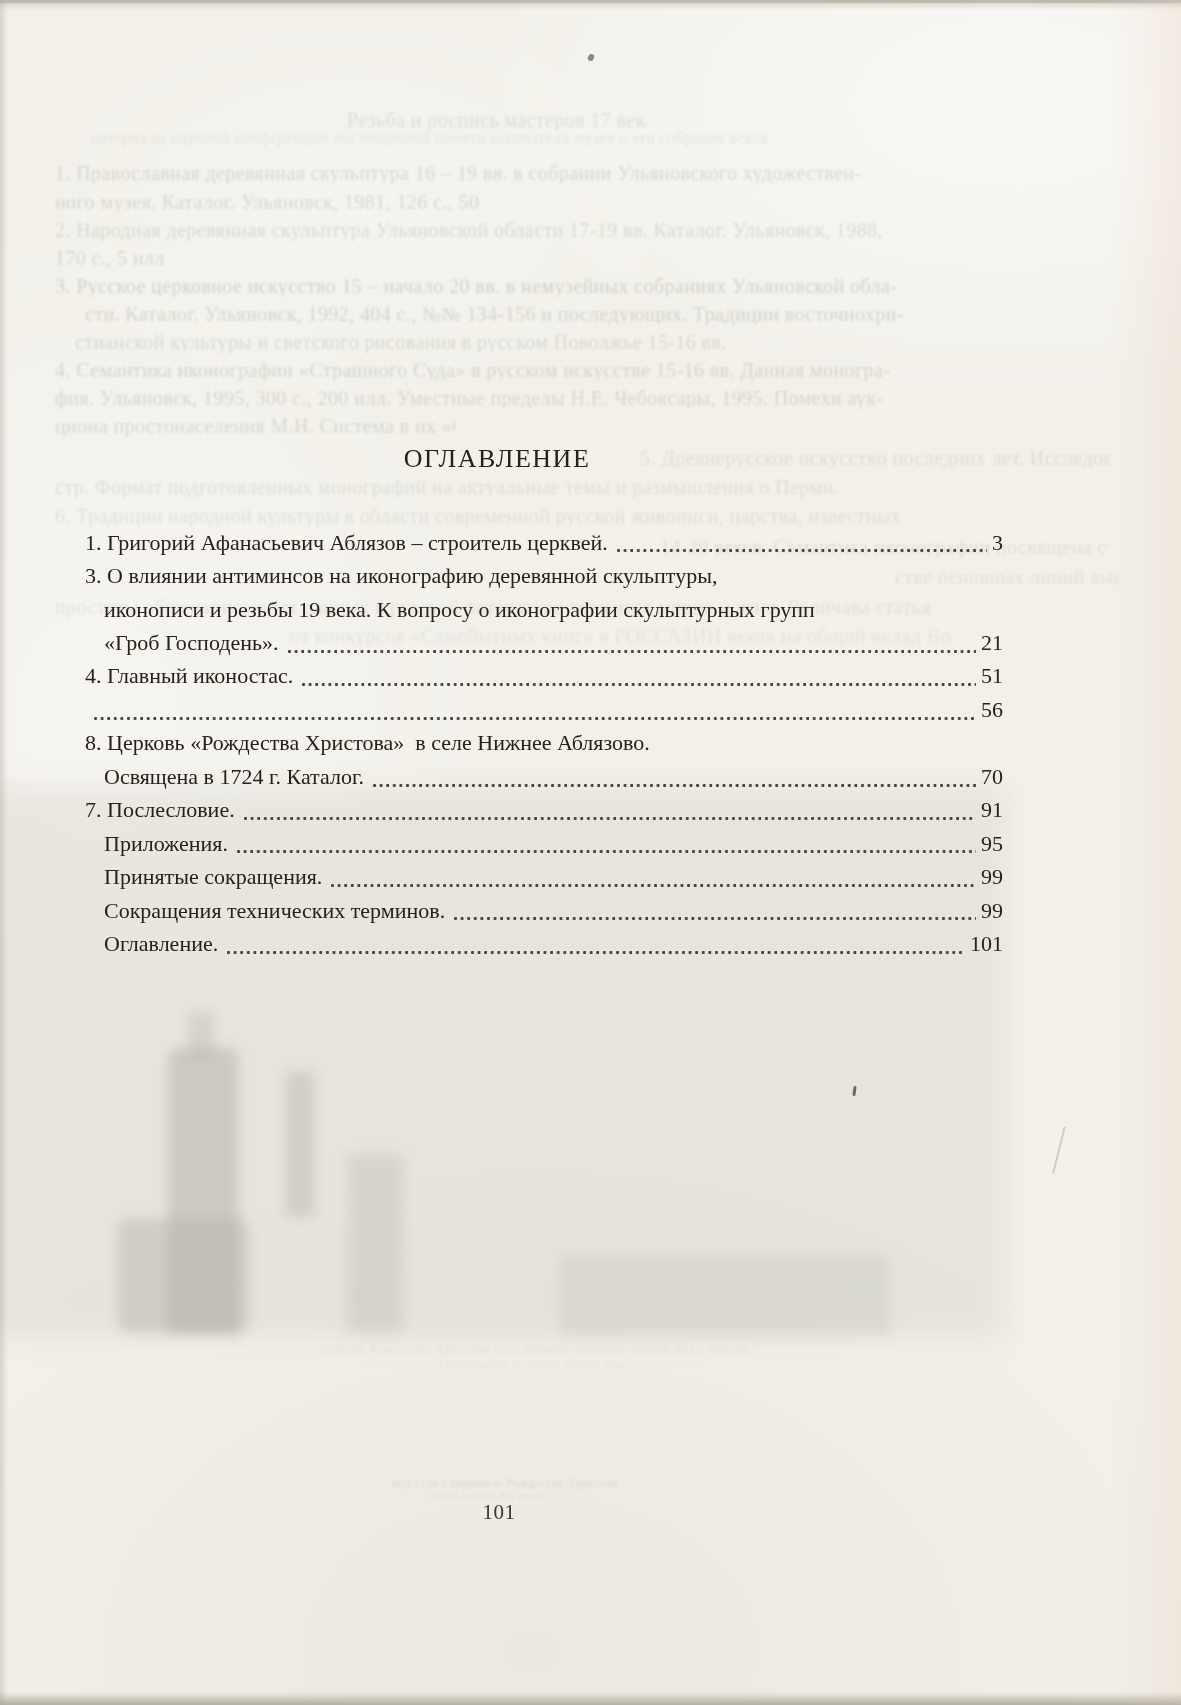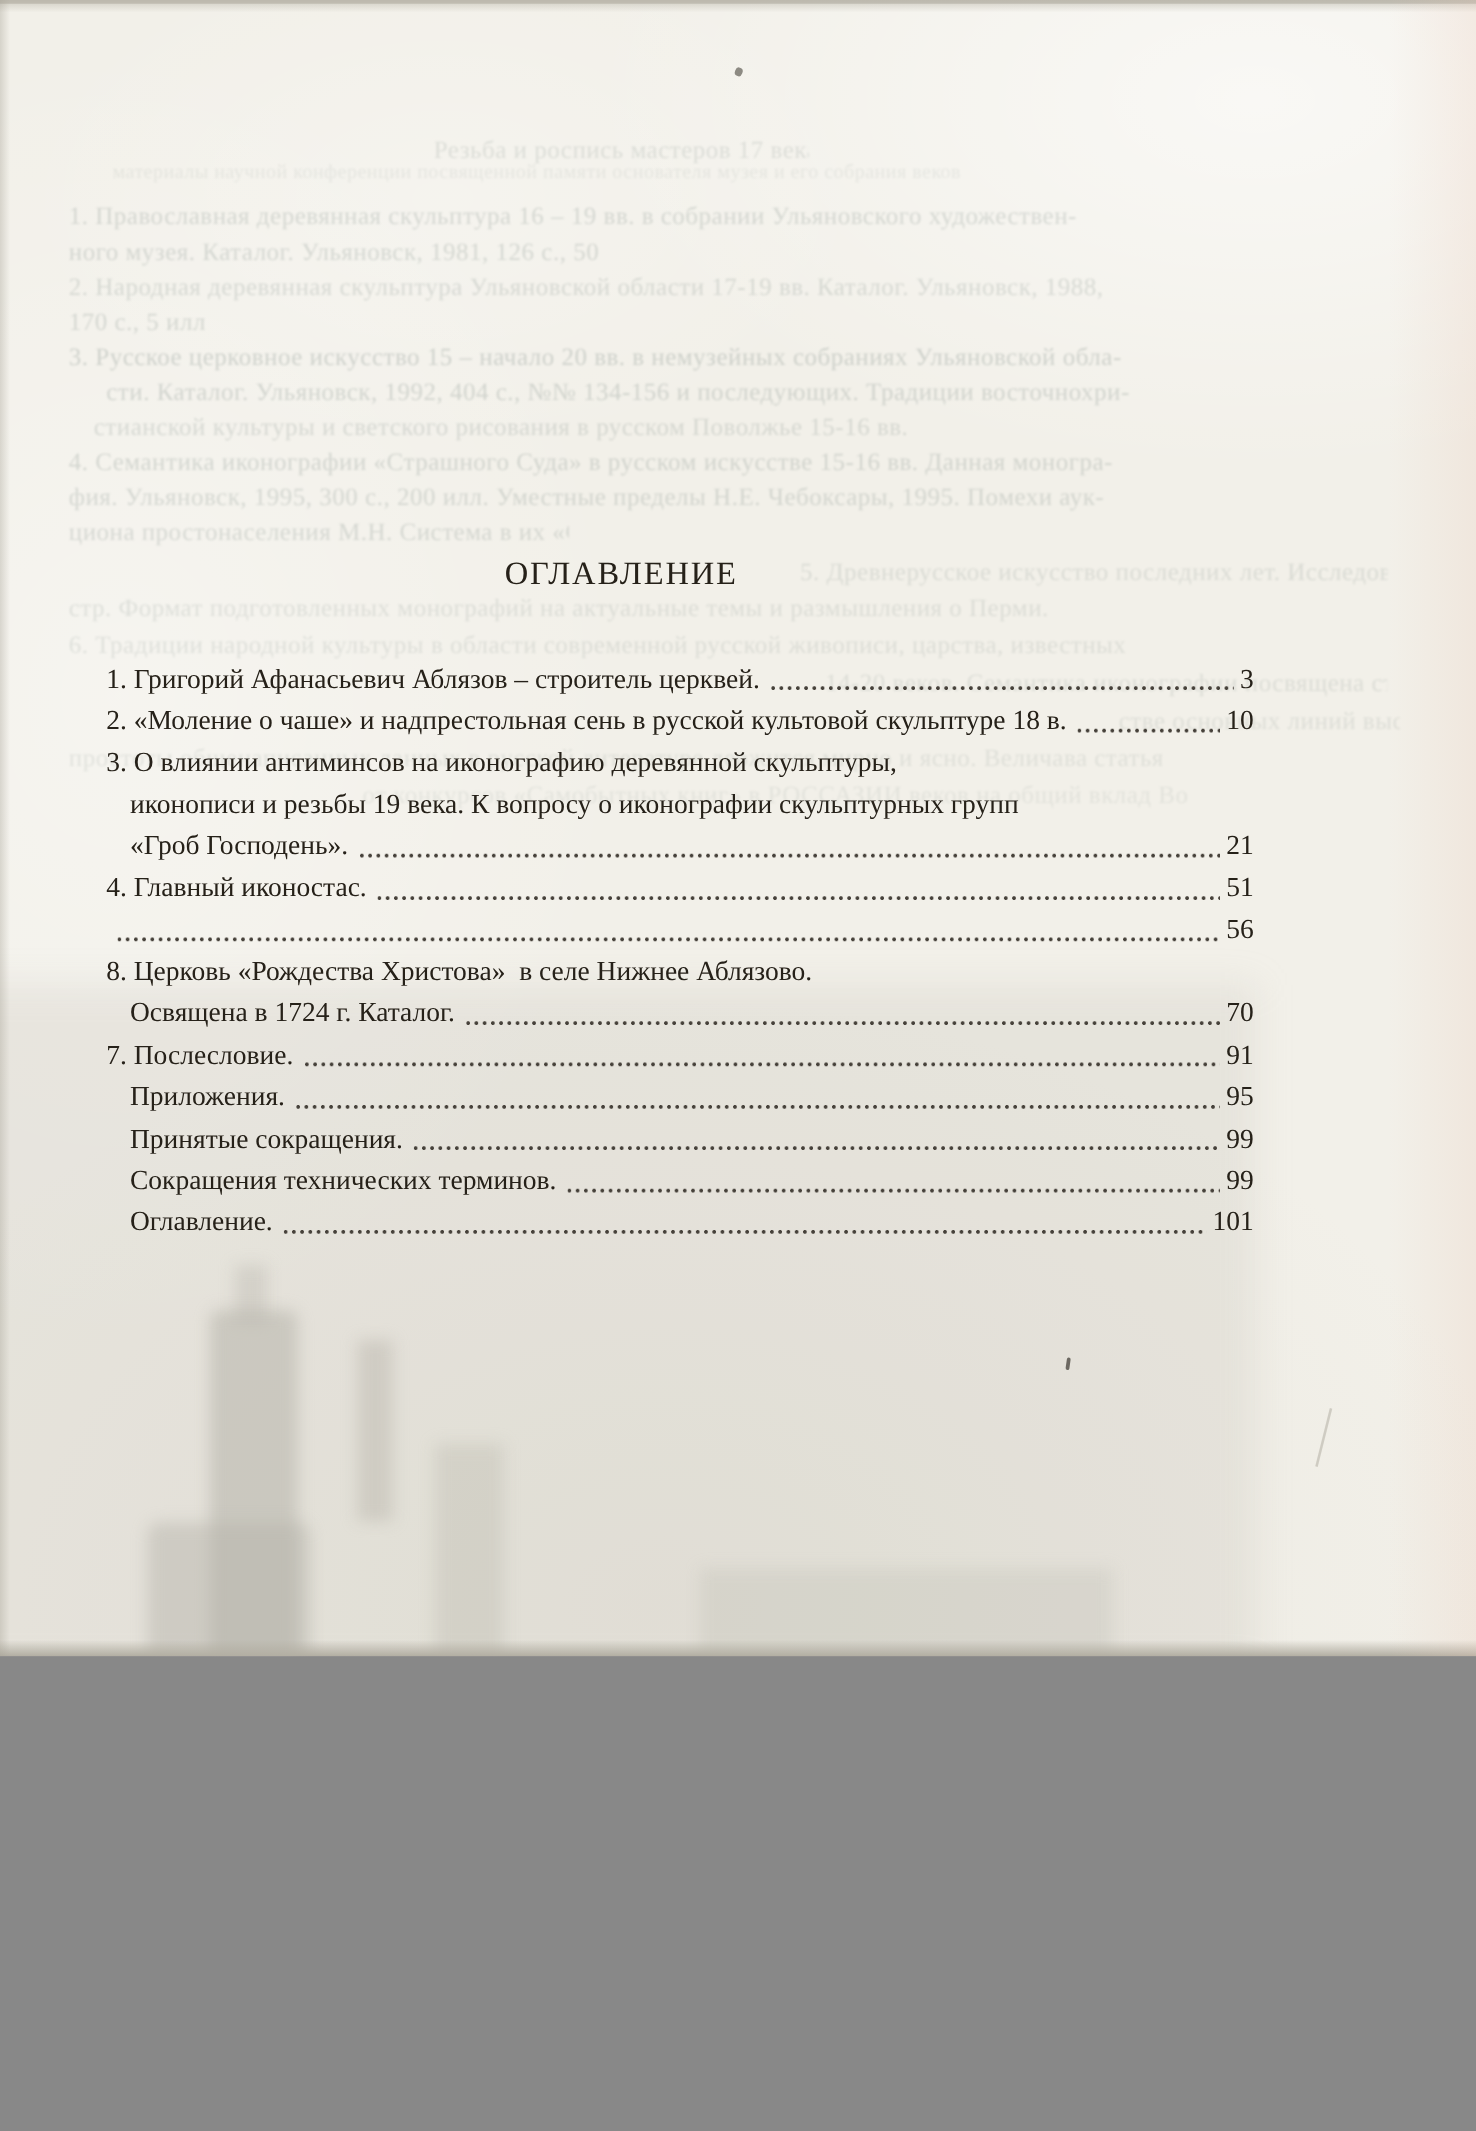--- a/index.html
+++ b/index.html
@@ -1,17 +1,17 @@
 <!DOCTYPE html>
 <html><head>
 <meta charset="utf-8">
 <style>
   html,body{margin:0;padding:0;background:#888;}
   .page{
-    position:relative;width:1181px;height:1325px;overflow:hidden;
+    position:relative;width:1181px;height:1705px;overflow:hidden;
     background:#f2f0e9;
     font-family:"Liberation Serif","DejaVu Serif",serif;
   }
   .page::before{
     content:"";position:absolute;inset:0;pointer-events:none;
     background:
       radial-gradient(900px 500px at 85% 6%, rgba(255,255,255,.55), transparent 60%),
       radial-gradient(700px 900px at 8% 42%, rgba(255,255,255,.30), transparent 60%),
       radial-gradient(500px 300px at 30% 12%, rgba(255,255,255,.25), transparent 70%),
       radial-gradient(1000px 700px at 45% 97%, rgba(200,196,182,.18), transparent 70%);
@@ -100,25 +100,20 @@
   </div>
 
   <div class="title">ОГЛАВЛЕНИЕ</div>
 
   <div class="toc">
     <div class="toc-line">
         <span class="t">1. Григорий Афанасьевич Аблязов – строитель церквей.</span>
         <span class="leader"></span>
         <span class="pg">3</span>
       </div>
-    <div class="toc-line">
-        <span class="t">2. «Моление о чаше» и надпрестольная сень в русской культовой скульптуре 18 в.</span>
-        <span class="leader"></span>
-        <span class="pg">10</span>
-      </div>
     <div class="toc-line no-leader">
         <span class="t">3. О влиянии антиминсов на иконографию деревянной скульптуры,</span>
       </div>
     <div class="toc-line cont no-leader">
         <span class="t">иконописи и резьбы 19 века. К вопросу о иконографии скульптурных групп</span>
       </div>
     <div class="toc-line cont">
         <span class="t">«Гроб Господень».</span>
         <span class="leader"></span>
         <span class="pg">21</span>

